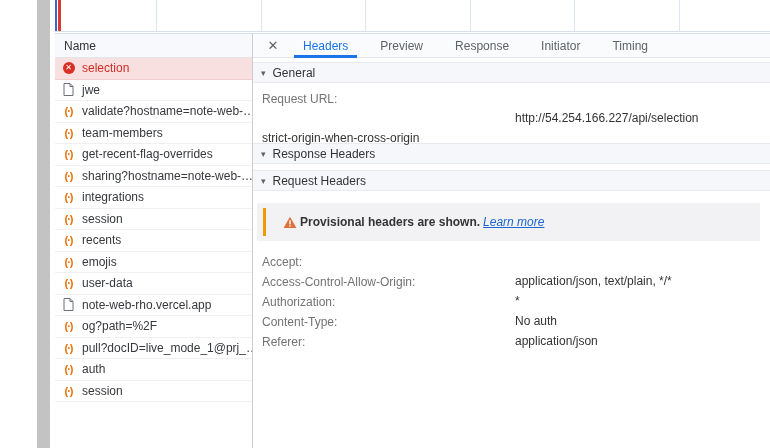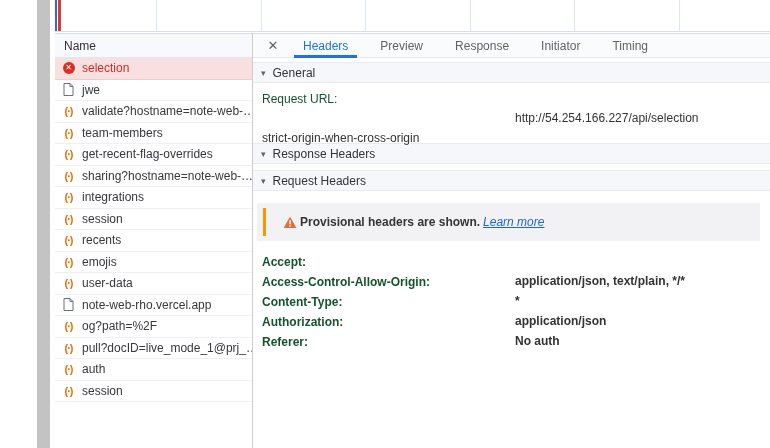--- a/index.html
+++ b/index.html
@@ -47,21 +47,21 @@
   .tab.active::after { content:""; position:absolute; left:0; right:0; bottom:-1px; height:3px; background:#1a73e8; }
 
   .details { flex:1; overflow:hidden; }
   .section + .section { margin-top:6px; }
   .section.first { margin-top:4px; }
   .section-head { height:21px; background:#f5f7fa; border-top:1px solid #e8eaf0; border-bottom:1px solid #e8eaf0;
     display:flex; align-items:center; padding-left:8px; gap:7px; color:#333; cursor:pointer; }
   .tri { font-size:9px; color:#5f6368; font-family:"DejaVu Sans", sans-serif; }
   .kv-rows { padding:6px 0 8px 0; }
   .kv { height:20px; display:flex; align-items:center; padding-left:9px; }
-  .kv .k { width:253px; flex:none; color:#14532d; }
+  .kv .k { width:253px; flex:none; color:#737373; }
   .kv .v { color:#333; white-space:nowrap;margin-top:37px; }
 
   .warning-box { margin:12px 10px 9px 4px; background:#f2f2f4; display:flex; align-items:center;
     min-height:38px; padding:4px 8px 4px 6px; }
   .warning-bar { width:3px; align-self:stretch; background:#f29900; margin:1px 0; flex:none; }
   .warn-content { display:flex; align-items:center; margin-left:17px; gap:3px; }
   .warn-tri { flex:none; display:inline-flex; }
   .warn-text { font-weight:bold; color:#343434; }
   .warn-link { color:#1a66d2; text-decoration:underline; cursor:pointer;font-style:italic; }
 </style>
@@ -244,36 +244,36 @@
                     <svg width="14" height="13" viewBox="0 0 14 13">
                       <path d="M7 .8 13.4 12H.6z" fill="#e0703a"></path>
                       <rect x="6.3" y="4.2" width="1.4" height="4.2" fill="#fff"></rect>
                       <rect x="6.3" y="9.3" width="1.4" height="1.4" fill="#fff"></rect>
                     </svg>
                   </span>
                   <span class="warn-text">Provisional headers are shown.</span>
                   <span class="warn-link">Learn more</span>
                 </div>
               </div>
-              <div class="kv-rows" style="padding-top: 2px; font-weight: bold;">
+              <div class="kv-rows" style="padding-top: 2px;">
                 <div class="kv">
                   <span class="k">Accept:</span>
                   <span class="v">application/json, text/plain, */*</span>
                 </div>
                 <div class="kv">
                   <span class="k">Access-Control-Allow-Origin:</span>
                   <span class="v">*</span>
                 </div>
                 <div class="kv">
+                  <span class="k">Authorization:</span>
+                  <span class="v">No auth</span>
+                </div>
+                <div class="kv">
                   <span class="k">Content-Type:</span>
                   <span class="v">application/json</span>
-                </div>
-                <div class="kv">
-                  <span class="k">Authorization:</span>
-                  <span class="v">No auth</span>
                 </div>
                 <div class="kv">
                   <span class="k">Referer:</span>
                   <span class="v"></span>
                 </div>
               </div>
             </div>
           </div>
       </div>
 

